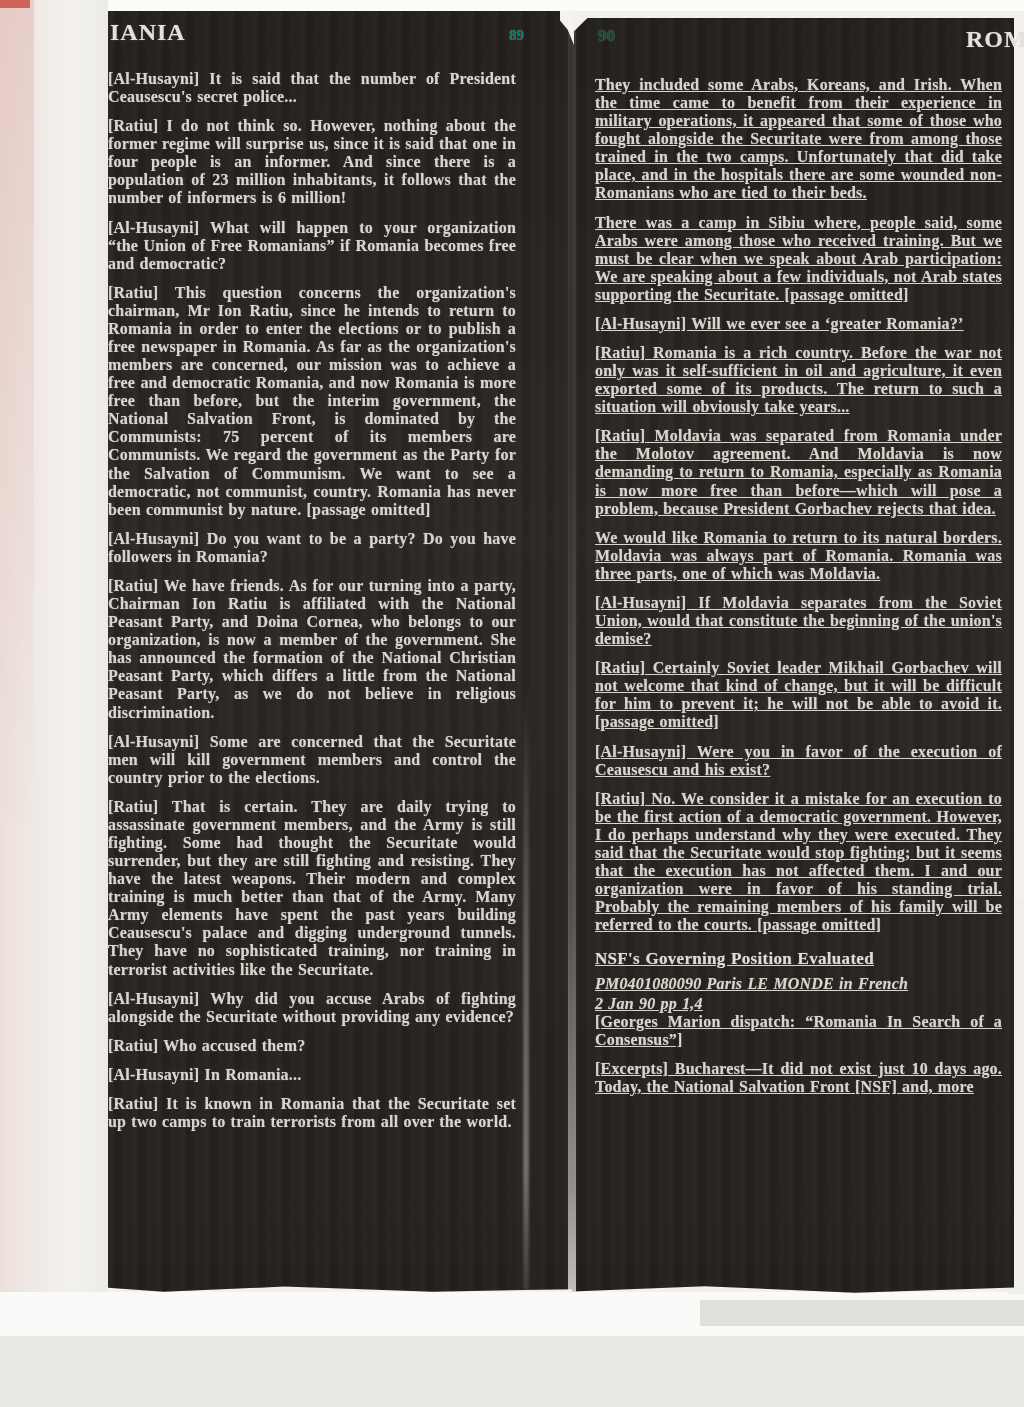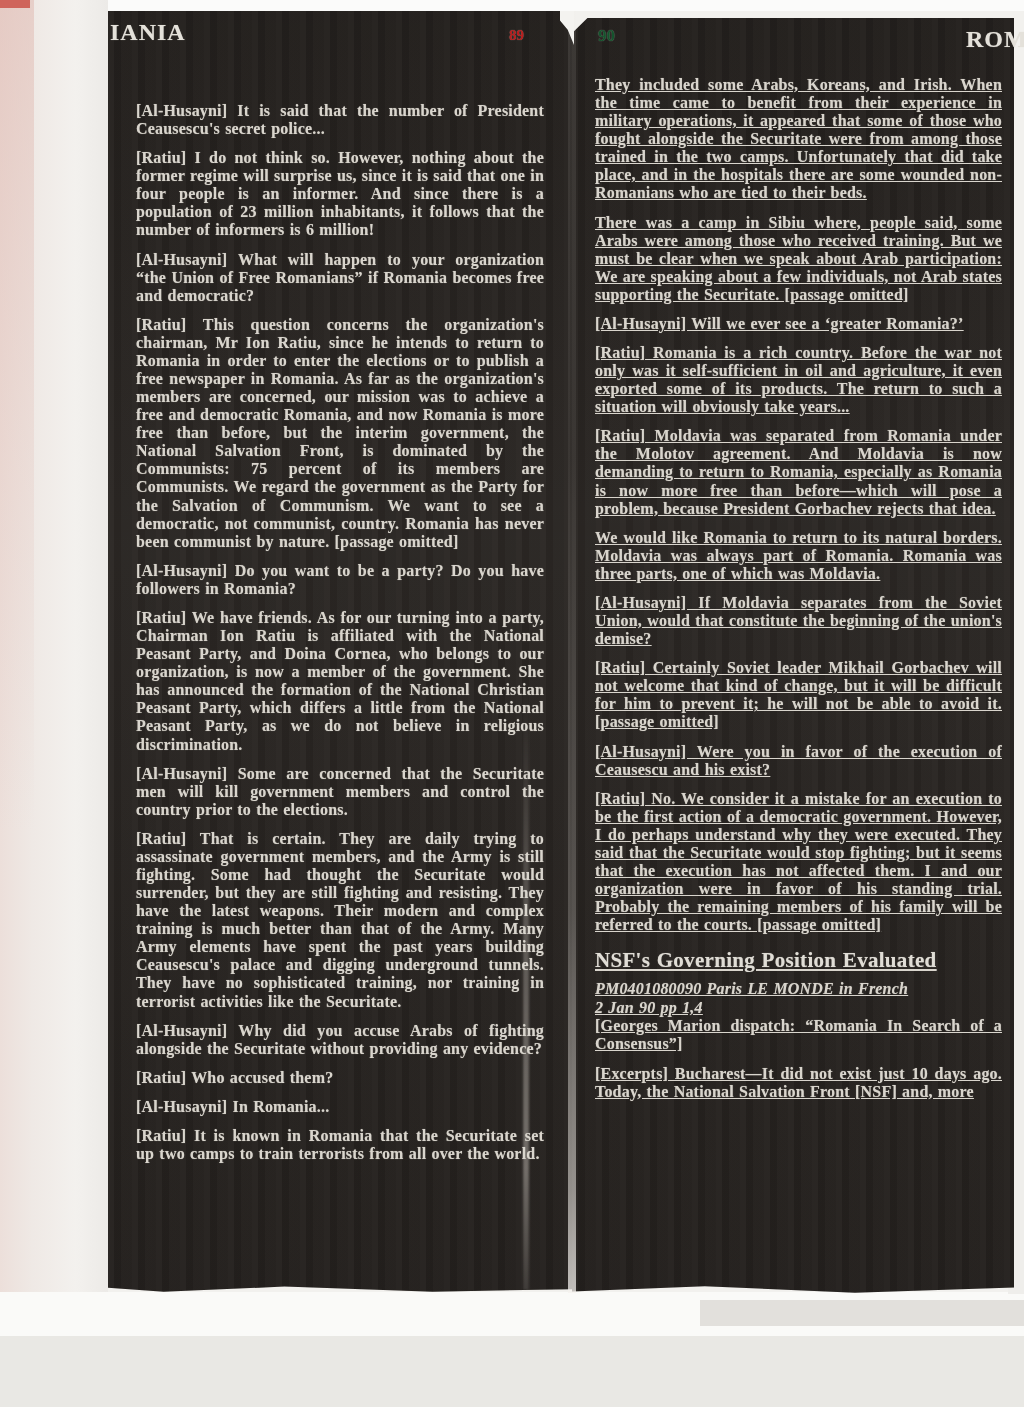--- a/index.html
+++ b/index.html
@@ -50,29 +50,29 @@
     position:absolute;left:523px;top:680px;width:6px;height:610px;z-index:2;pointer-events:none;
     background:linear-gradient(180deg,rgba(235,228,220,0),rgba(235,228,220,.28) 40%,rgba(235,228,220,.40) 80%,rgba(235,228,220,.15));
     filter:blur(1px);
   }
 
   
   .scan-text{color:#d9d5cd;font-weight:700;text-shadow:0 0 1px rgba(220,216,208,.55);text-align:right;}
   .hdr-title{position:absolute;z-index:3;font-size:24px;letter-spacing:1px;color:#e4e1da;white-space:nowrap;}
   .hdr-title-left{left:110px;top:19px;}
   .hdr-title-right{left:966px;top:26px;}
-  .hdr-page{position:absolute;z-index:3;color:#b91c1c;}
+  .hdr-page{position:absolute;z-index:3;color:#0f766e;}
   .hdr-page-left{left:509px;top:27px;font-size:15px;}
   .hdr-page-right{left:598px;top:26px;font-size:17px;color:#14532d;}
 
   .col{position:absolute;z-index:3;font-size:16px;line-height:1.13;text-align:justify;letter-spacing:.2px;word-spacing:.06em;}
-  .col-left{left:136px;top:70px;width:408px;margin-top:32px;}
+  .col-left{left:108px;top:70px;width:408px;}
   .col-right{left:595px;top:76px;width:407px;text-decoration:underline;}
   .para{margin:0 0 11px 0;}
-  .section-heading{font-size:21px;margin:15px 0 6px 0;letter-spacing:.3px;color:#e0ddd6;}
+  .section-heading{font-size:17px;margin:15px 0 6px 0;letter-spacing:.3px;color:#e0ddd6;}
   .source-line{font-style:italic;margin:0;line-height:1.2;}
   .source-gap{}
 </style>
 </head>
 <body>
 
 <div class="top-strip"></div>
 <div class="left-margin">
   <div class="pink-band"></div>
 </div>

